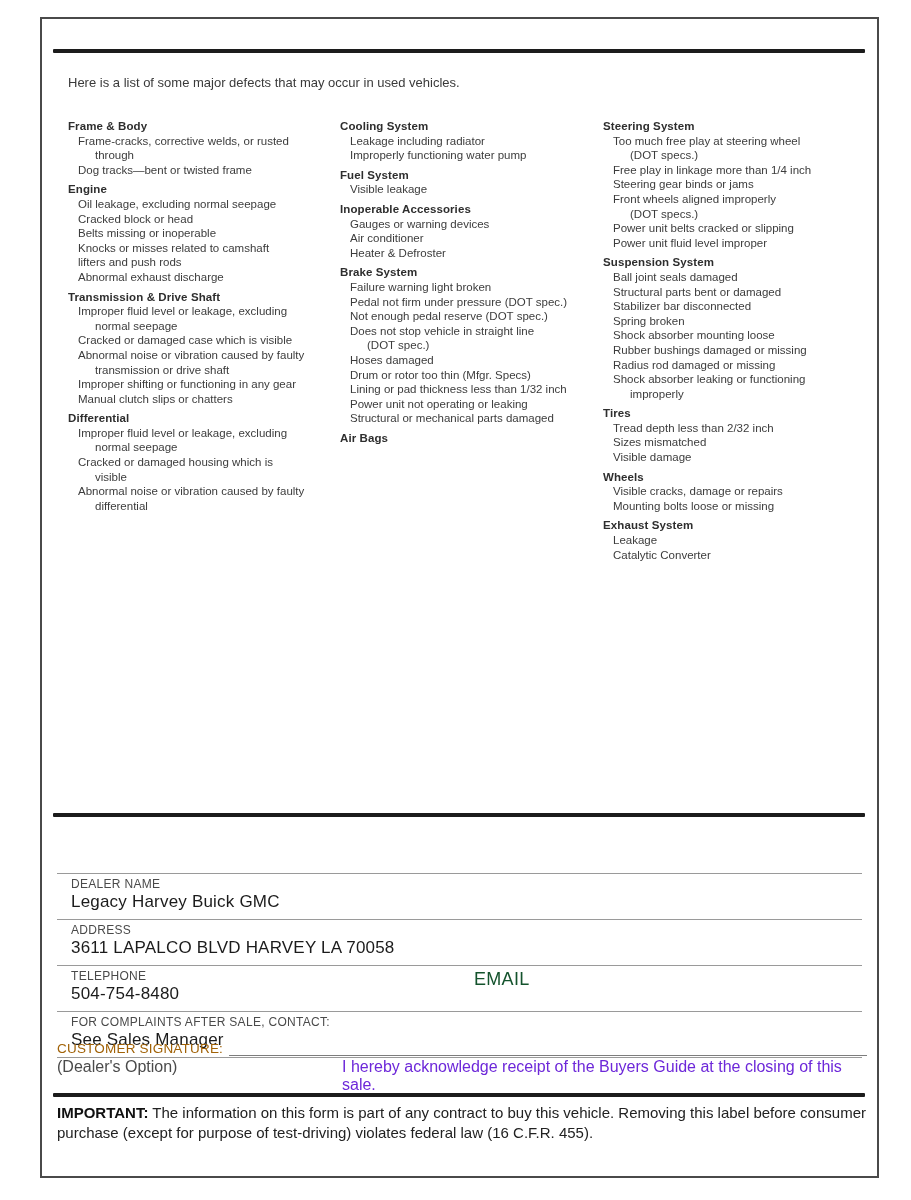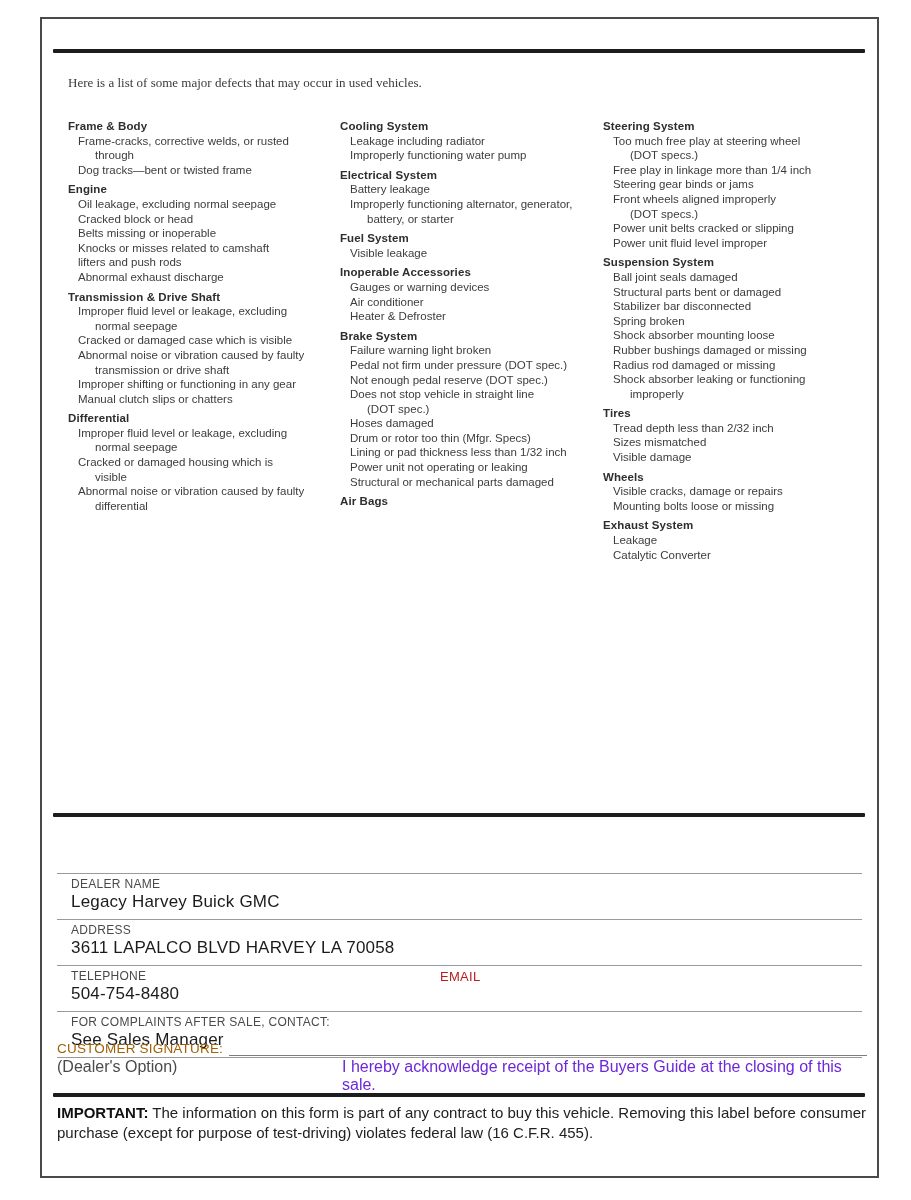--- a/index.html
+++ b/index.html
@@ -9,21 +9,21 @@
     overflow:hidden;
   }
   .frame{
     position:absolute;left:40px;top:17px;width:839px;height:1161px;
     border:2px solid #4a4a4a;background:#fff;box-sizing:border-box;
   }
   .rule-thick{
     position:absolute;left:11px;width:812px;height:4px;background:#1c1c1c;border-radius:1px;
   }
   .intro{
-    position:absolute;left:26px;top:56px;margin:0;font-size:13px;color:#3a3a3a;font-family:Liberation Serif, serif;
+    position:absolute;left:26px;top:56px;margin:0;font-size:13px;color:#3a3a3a;
   }
   
   .columns{
     position:absolute;left:26px;top:100px;width:790px;display:block;
   }
   .column{position:absolute;top:0;width:268px;}
   .col-0{left:0;}
   .col-1{left:272px;}
   .col-2{left:535px;}
   .section{margin-bottom:5px;}
@@ -38,21 +38,21 @@
     position:absolute;left:15px;top:818px;width:805px;margin-top:36px;
   }
   .field-row{
     position:relative;border-top:1.5px solid #9a9a9a;padding:3px 0 5px 14px;box-sizing:border-box;
   }
   .field-row:last-child{border-bottom:1.5px solid #9a9a9a;}
   .field-label{
     font-size:12px;color:#4a4a4a;letter-spacing:.3px;
   }
   .field-label2{
-    position:absolute;left:383px;top:3px;font-size:13px;color:#b91c1c;letter-spacing:.3px;
+    position:absolute;left:417px;top:3px;font-size:18px;color:#14532d;letter-spacing:.3px;
   }
   .field-value{
     font-size:17px;color:#1b1b1b;margin-top:1px;min-height:22px;letter-spacing:.2px;
   }
   .sig-block{
     position:absolute;left:15px;top:1022px;width:810px;
   }
   .sig-row{display:flex;align-items:flex-end;}
   .sig-label{font-size:13.5px;color:#a16207;white-space:nowrap;letter-spacing:.2px;}
   .sig-line{flex:1;border-bottom:1.5px solid #7d7d7d;margin-left:6px;height:14px;}
@@ -110,26 +110,20 @@
           <div class="line ind2">visible</div>
           <div class="line ind1">Abnormal noise or vibration caused by faulty</div>
           <div class="line ind2">differential</div>
         </div>
       </div>
       <div class="column col-1">
         <div class="section">
           <div class="section-title">Cooling System</div>
           <div class="line ind1">Leakage including radiator</div>
           <div class="line ind1">Improperly functioning water pump</div>
-        </div>
-        <div class="section">
-          <div class="section-title">Electrical System</div>
-          <div class="line ind1">Battery leakage</div>
-          <div class="line ind1">Improperly functioning alternator, generator,</div>
-          <div class="line ind2">battery, or starter</div>
         </div>
         <div class="section">
           <div class="section-title">Fuel System</div>
           <div class="line ind1">Visible leakage</div>
         </div>
         <div class="section">
           <div class="section-title">Inoperable Accessories</div>
           <div class="line ind1">Gauges or warning devices</div>
           <div class="line ind1">Air conditioner</div>
           <div class="line ind1">Heater &amp; Defroster</div>

